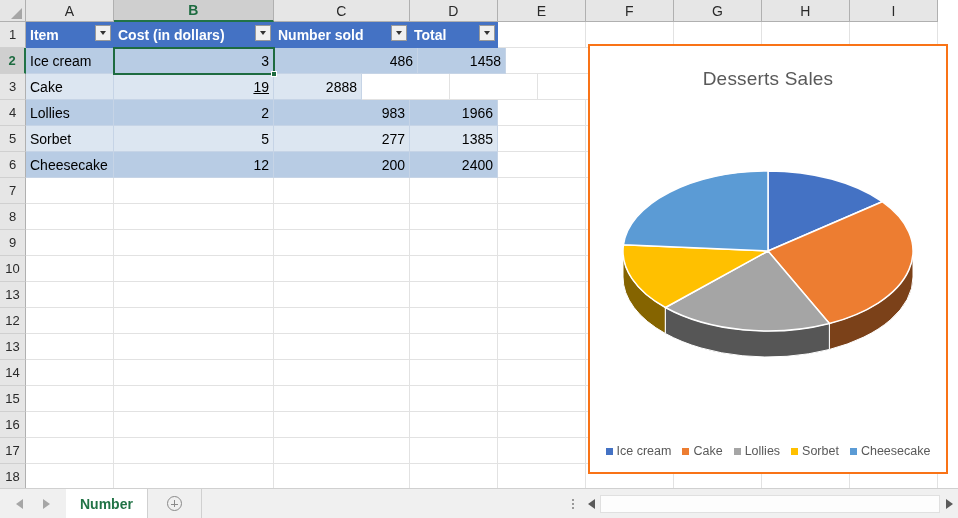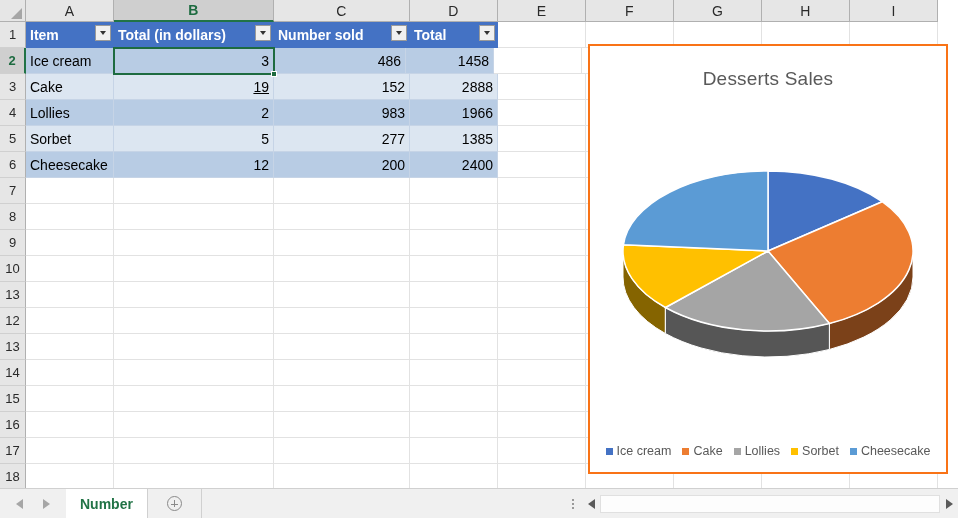--- a/index.html
+++ b/index.html
@@ -181,21 +181,21 @@
       <div class="rowhdr" style="height: 26px;">18</div>
     </div>
 
   <div class="grid" id="grid">
       <div class="gridrow">
         <div class="cell thead" style="width: 88px; height: 26px;">
           <span>Item</span>
           <span class="filter-btn"></span>
         </div>
         <div class="cell thead" style="width: 160px; height: 26px;">
-          <span>Total (in dollars)</span>
+          <span>Cost (in dollars)</span>
           <span class="filter-btn"></span>
         </div>
         <div class="cell thead" style="width: 136px; height: 26px;">
           <span>Number sold</span>
           <span class="filter-btn"></span>
         </div>
         <div class="cell thead" style="width: 88px; height: 26px;">
           <span>Total</span>
           <span class="filter-btn"></span>
         </div>
@@ -205,41 +205,38 @@
         <div class="cell empty" style="width: 88px; height: 26px;"></div>
         <div class="cell empty" style="width: 88px; height: 26px;"></div>
       </div>
       <div class="gridrow">
         <div class="cell band-a" style="width: 88px; height: 26px;">
           <span>Ice cream</span>
         </div>
         <div class="cell band-a num" style="width: 160px; height: 26px;">
           <span>3</span>
         </div>
-        <div class="cell band-a num" style="width: 132px; height: 26px;">
+        <div class="cell band-a num" style="width: 144px; height: 26px;">
           <span>486</span>
         </div>
         <div class="cell band-a num" style="width: 88px; height: 26px;">
           <span>1458</span>
         </div>
         <div class="cell empty" style="width: 88px; height: 26px;"></div>
         <div class="cell empty" style="width: 88px; height: 26px;"></div>
         <div class="cell empty" style="width: 88px; height: 26px;"></div>
         <div class="cell empty" style="width: 88px; height: 26px;"></div>
         <div class="cell empty" style="width: 88px; height: 26px;"></div>
       </div>
       <div class="gridrow">
         <div class="cell band-b" style="width: 88px; height: 26px;">
           <span>Cake</span>
         </div>
         <div class="cell band-b num" style="width: 160px; height: 26px; text-decoration: underline;">
           <span>19</span>
-        </div>
-        <div class="cell band-b num" style="width: 136px; height: 26px;">
-          <span>152</span>
         </div>
         <div class="cell band-b num" style="width: 88px; height: 26px;">
           <span>2888</span>
         </div>
         <div class="cell empty" style="width: 88px; height: 26px;"></div>
         <div class="cell empty" style="width: 88px; height: 26px;"></div>
         <div class="cell empty" style="width: 88px; height: 26px;"></div>
         <div class="cell empty" style="width: 88px; height: 26px;"></div>
         <div class="cell empty" style="width: 88px; height: 26px;"></div>
       </div>

